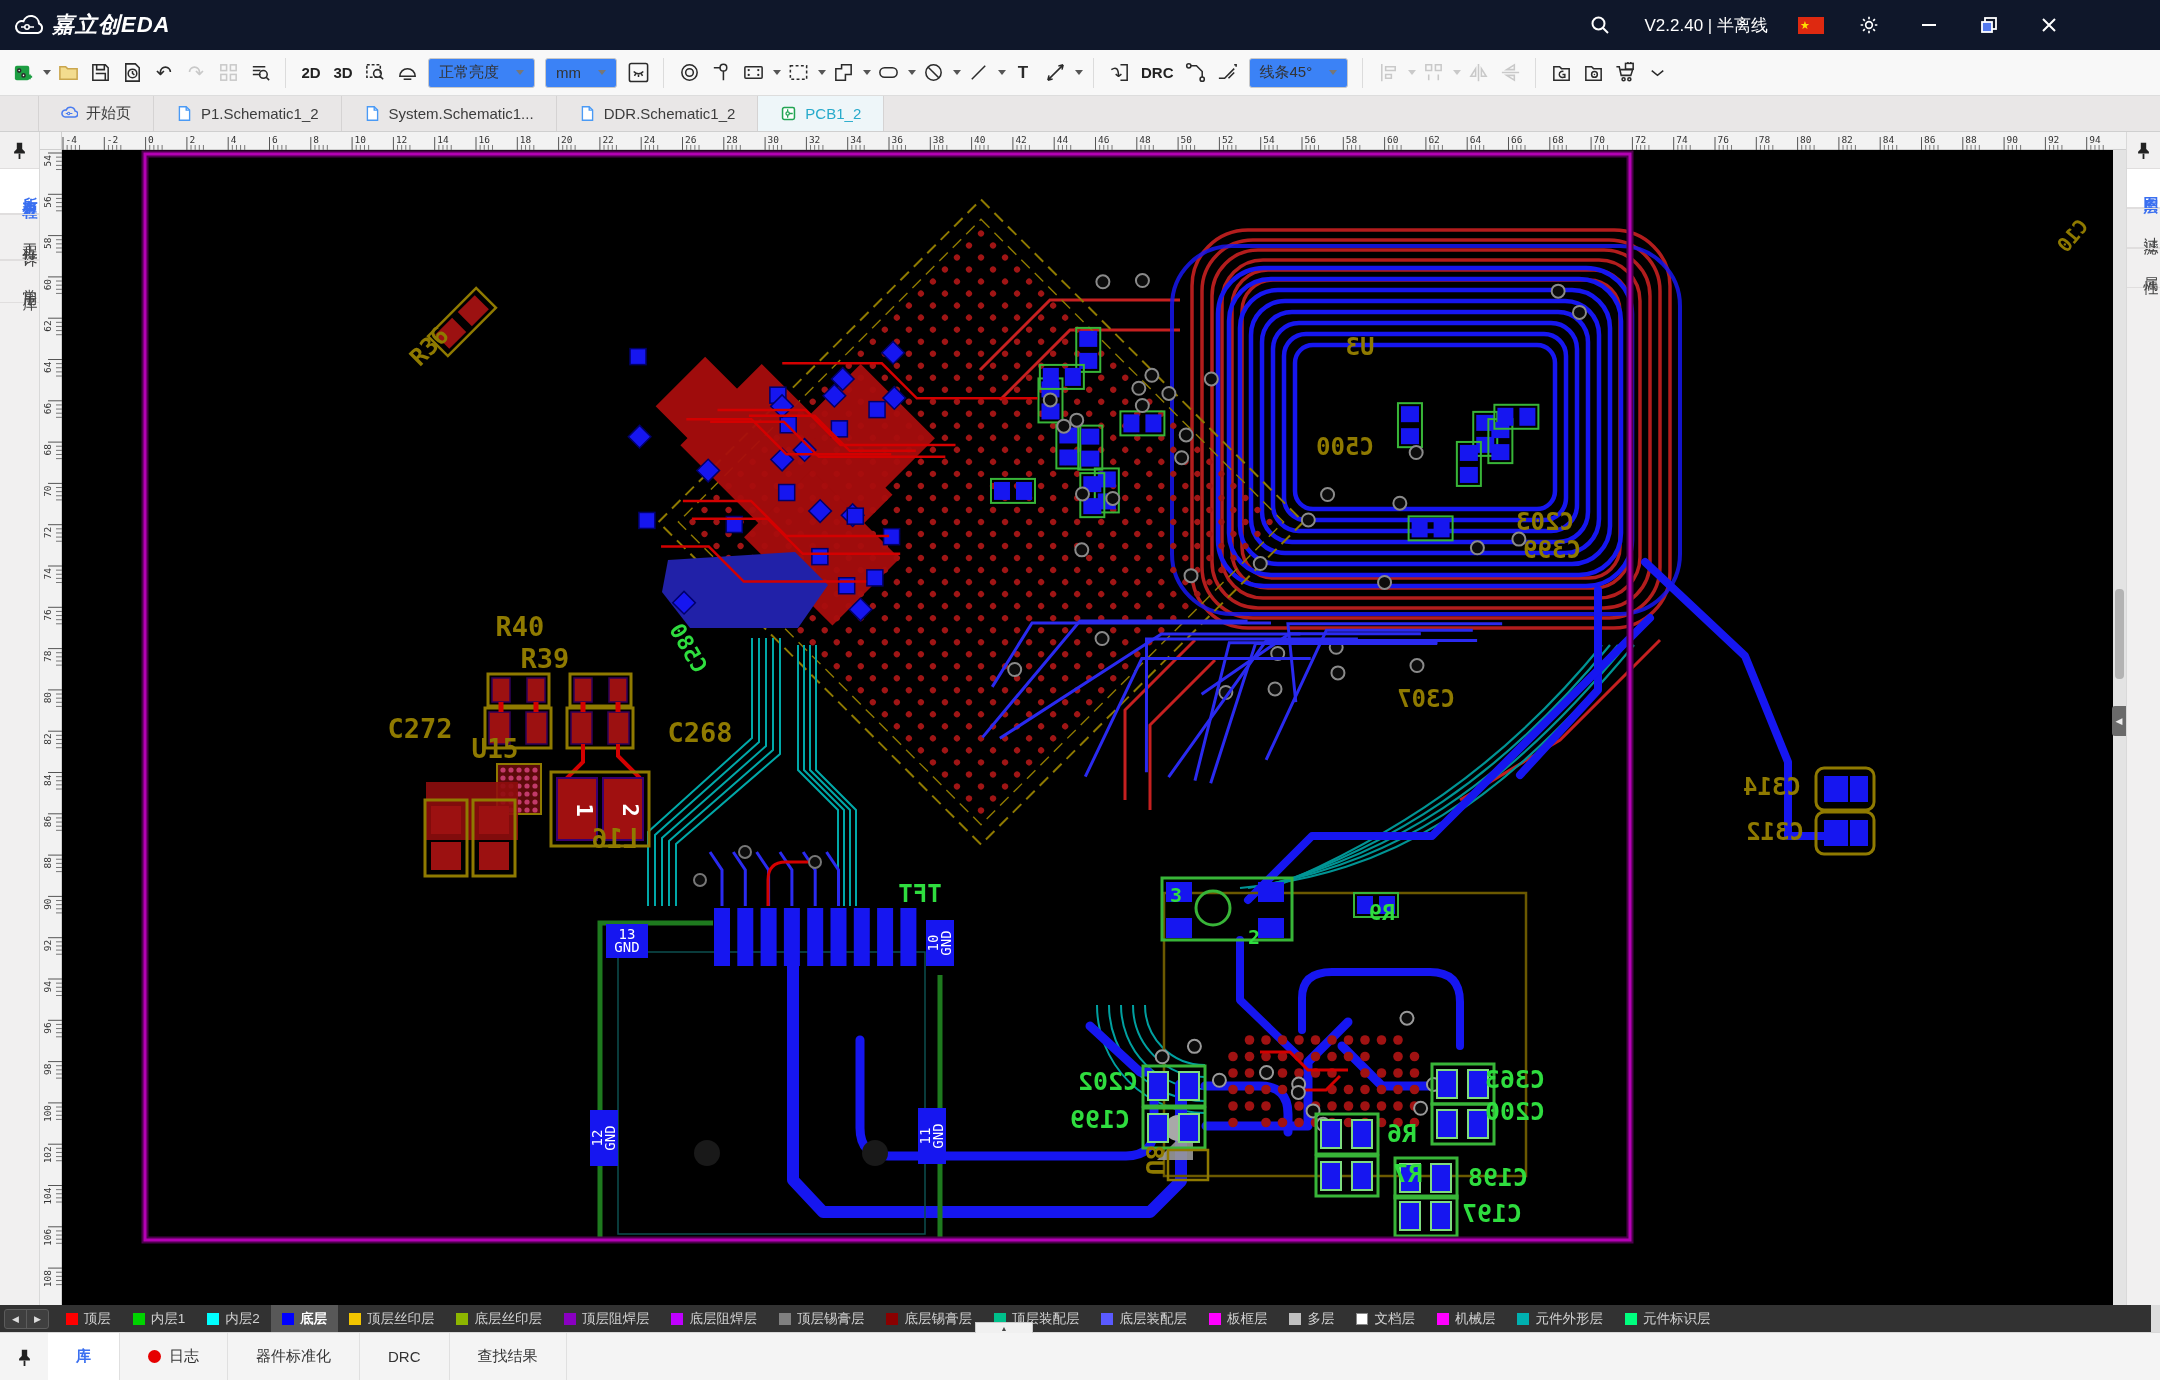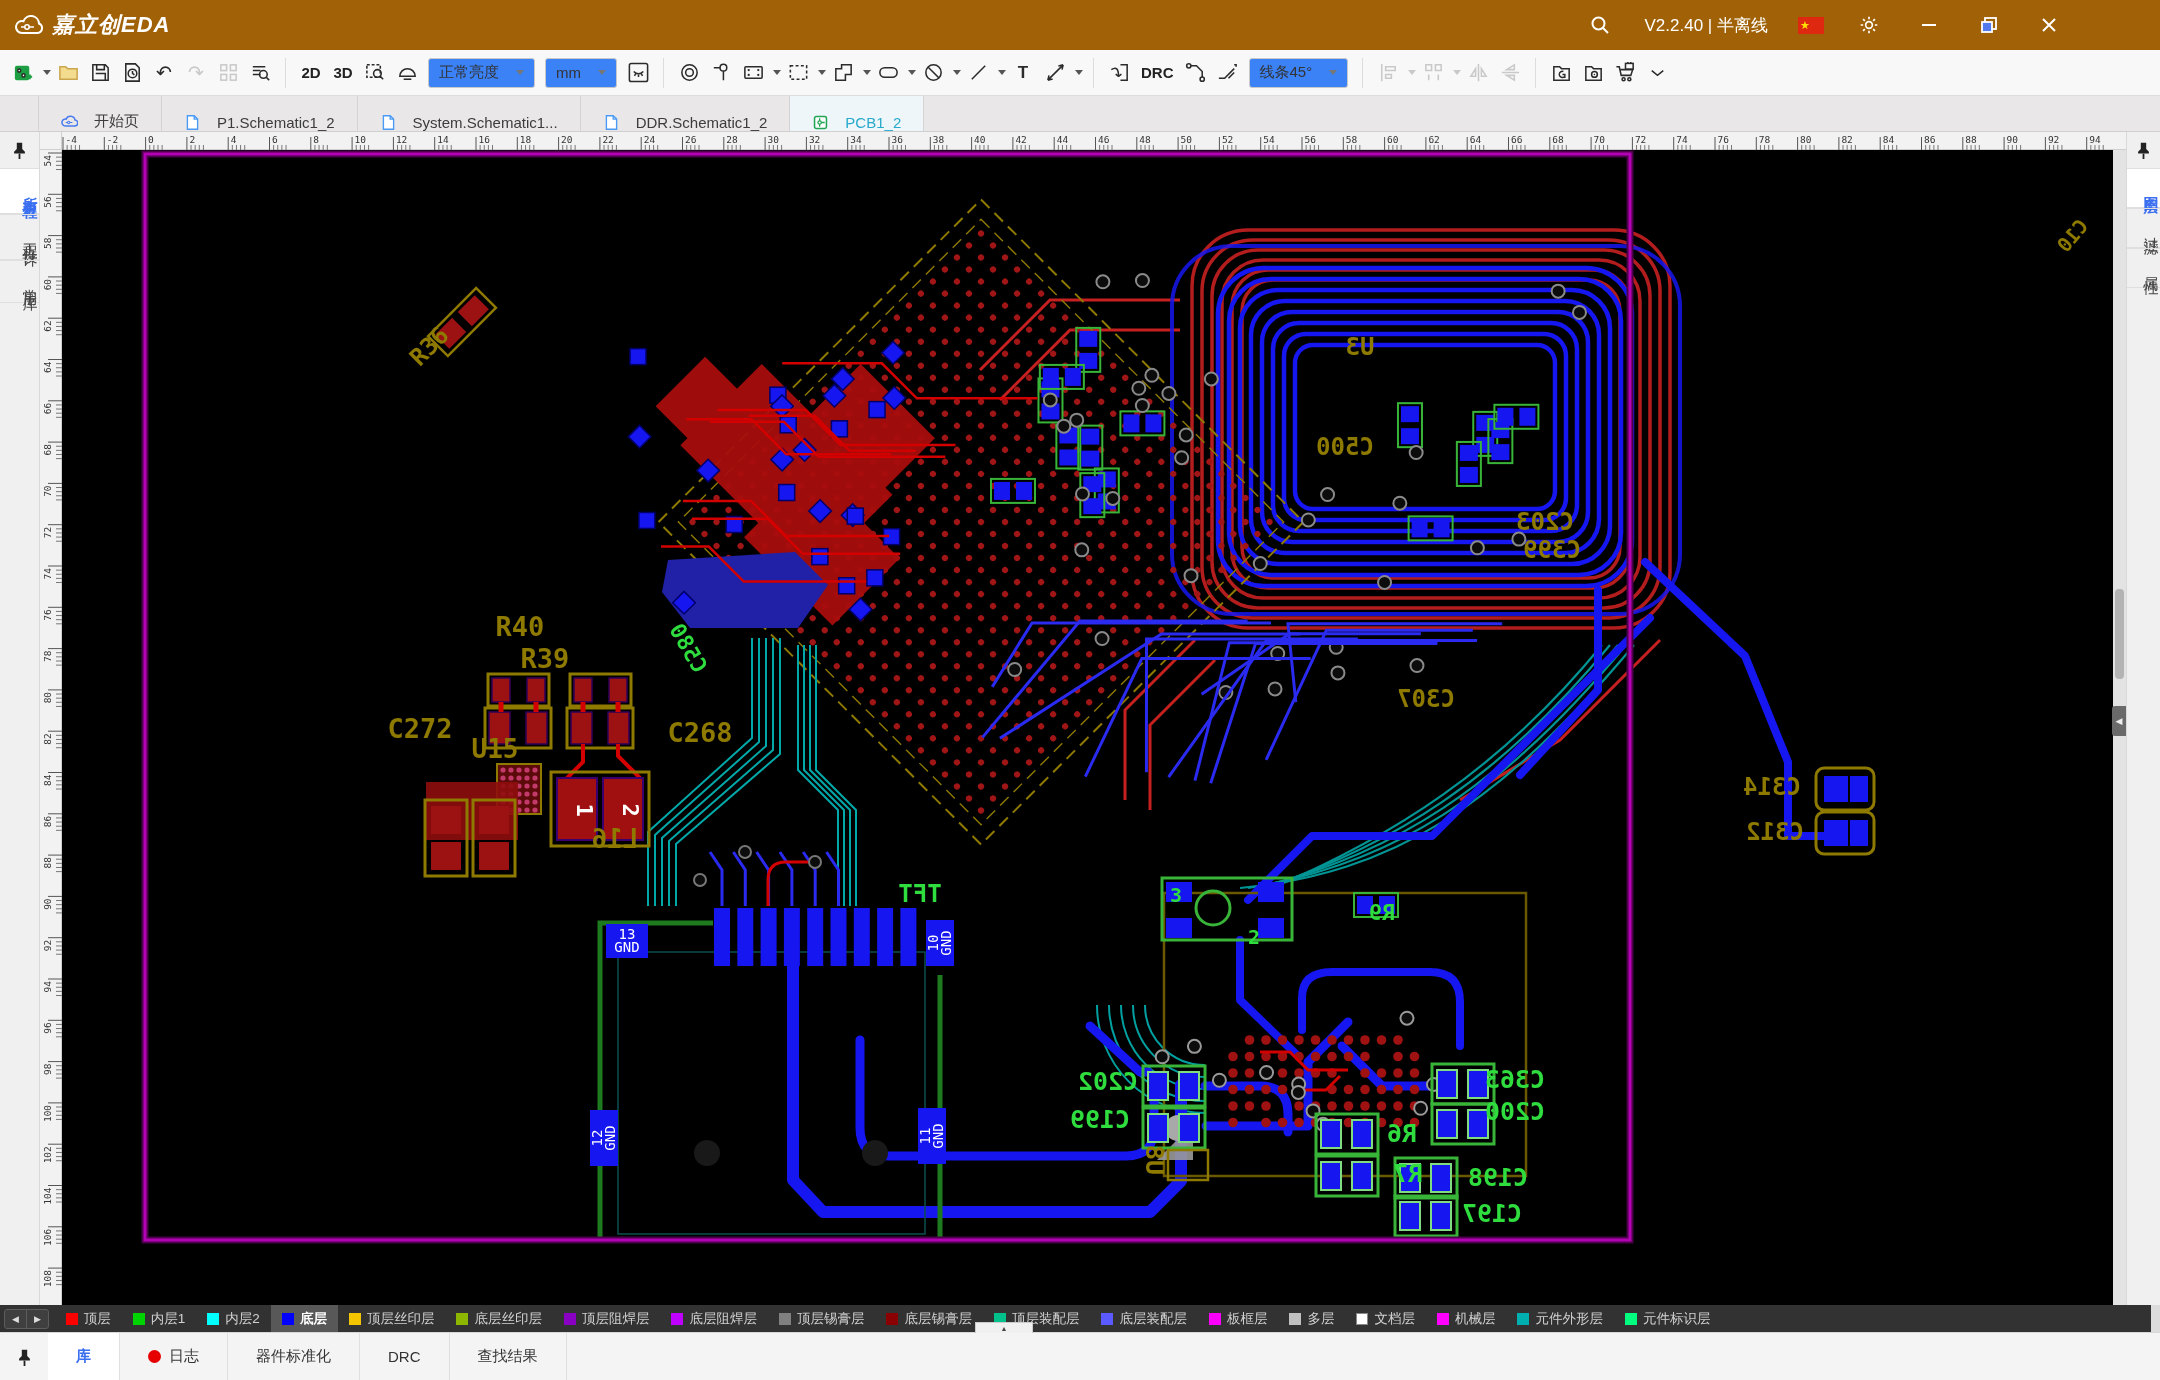--- a/index.html
+++ b/index.html
@@ -1,21 +1,21 @@
 <!DOCTYPE html>
 <html><head>
 <meta charset="utf-8">
 <style>
   * { margin:0; padding:0; box-sizing:border-box; }
   html,body { width:2160px; height:1380px; overflow:hidden; background:#fff;
     font-family:"Liberation Sans","DejaVu Sans",sans-serif; }
   #app { width:2160px; height:1380px; display:flex; flex-direction:column; }
 
   
-  .titlebar { height:50px; background:#a16207; display:flex; align-items:center;
+  .titlebar { height:50px; background:#0f172a; display:flex; align-items:center;
     color:#fff; flex:none; padding:0 0 0 14px; }
   .logo { display:flex; align-items:center; gap:8px; margin-right:26px; }
   .logo-text { font-size:22px; font-weight:bold; font-style:italic; letter-spacing:1px; }
   .menus { display:flex; align-items:center; }
   .menu-item { font-size:17px; padding:0 17px; height:50px; line-height:50px; cursor:default; }
   .tb-right { margin-left:auto; display:flex; align-items:center; gap:0; padding-right:96px; }
   .tb-right > * { margin-left:30px; }
   .version { font-size:17px; white-space:nowrap; }
   .winbtn { width:30px; height:30px; display:flex; align-items:center; justify-content:center; }
   .flag { width:26px; height:17px; background:#de2910; position:relative; display:inline-block; }
@@ -35,21 +35,21 @@
     border-top:5px solid #555; margin-left:3px; display:inline-block; }
   .dis + .dda { border-top-color:#c9c9c9; }
   .tsep { width:1px; height:30px; background:#dcdcdc; margin:0 8px; }
   .tsel { height:30px; border:1px solid #c8c8c8; border-radius:3px; background:#3b82f6;
     display:flex; align-items:center; font-size:15px; color:#333; padding:0 10px; gap:14px; margin:0 4px; }
   .tsel .dda { border-top-color:#777; }
 
   
   .tabbar { height:36px; background:#e9e7e7; border-bottom:1px solid #cfcfcf; display:flex;
     flex:none; align-items:stretch; padding-left:38px; }
-  .doctab { display:flex; align-items:flex-end; gap:16px; padding:0 22px; font-size:15px;
+  .doctab { display:flex; align-items:center; gap:8px; padding:0 22px; font-size:15px;
     color:#3c3c3c; border-right:1px solid #d5d3d3; white-space:nowrap; }
   .doctab:first-child { border-left:1px solid #d5d3d3; }
   .doctab.active { background:#eef6f9; color:#27aacb; }
   .doctab svg { width:17px; height:17px; }
 
   
   .workspace { flex:1; display:flex; min-height:0; }
   .side { background:#f1f0f0; flex:none; display:flex; flex-direction:column; align-items:center; }
   .side.l { width:40px; border-right:1px solid #d9d9d9; }
   .side.r { width:34px; border-left:1px solid #d9d9d9; }

